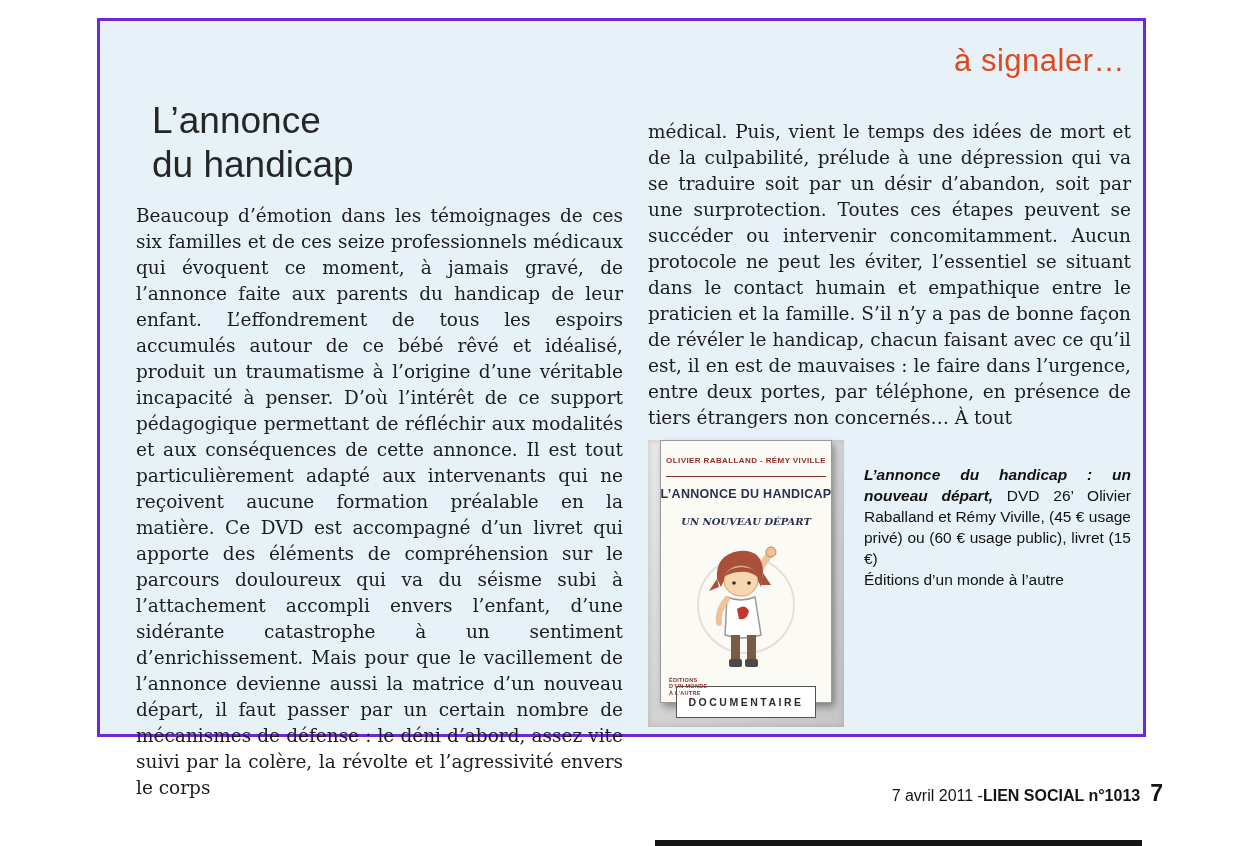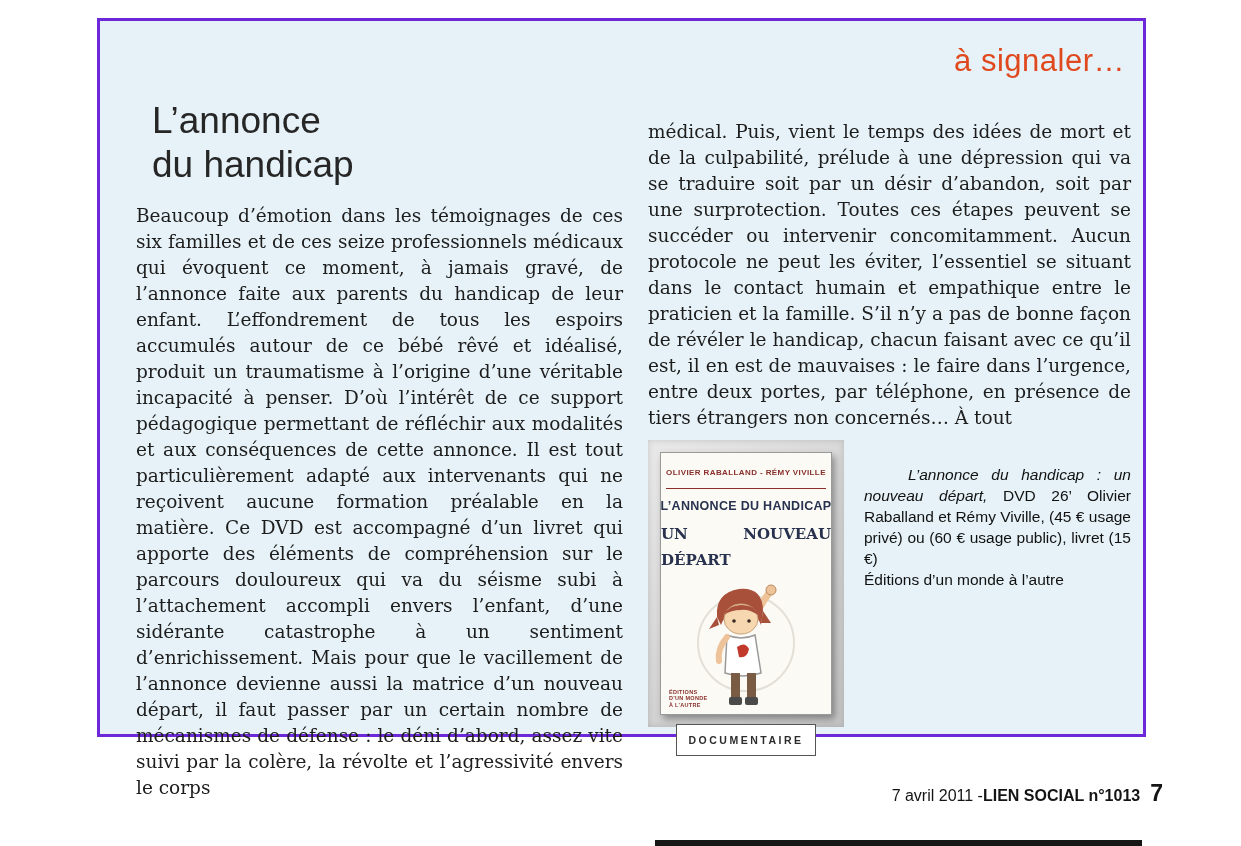--- a/index.html
+++ b/index.html
@@ -27,57 +27,57 @@
     font-size:18.5px;line-height:26px;text-align:justify;
   }
   .col-right{
     position:absolute;left:548px;top:98px;width:483px;
     font-size:18.5px;line-height:26px;text-align:justify;
   }
   .media-row{display:flex;margin-top:9px;}
   .cover-scan{
     width:196px;height:287px;flex:0 0 auto;
     background:linear-gradient(135deg,#e9e9e9 0%,#d2d2d2 60%,#c6c6c6 100%);
-    display:flex;align-items:center;justify-content:center;
+    display:flex;justify-content:center;
     box-shadow:inset 0 0 6px rgba(0,0,0,.15);
   }
   .dvd-cover{
     width:172px;height:263px;background:#fbfaf5;border:1px solid #9a9a9a;
     box-shadow:3px 4px 7px rgba(0,0,0,.35);
     display:flex;flex-direction:column;align-items:center;
     font-family:"Liberation Sans", sans-serif;position:relative;
     box-sizing:border-box;padding-top:7px;
   }
   .cover-authors{
     font-size:8px;letter-spacing:.4px;color:#8a2f2b;font-weight:bold;
     border-bottom:1px solid #8a2f2b;padding-bottom:2px;margin-bottom:4px;
     white-space:nowrap;
   }
   .cover-title{font-size:12.5px;font-weight:bold;color:#28324e;letter-spacing:.3px;white-space:nowrap;}
   .cover-subtitle{
-    font-family:"DejaVu Serif", serif;font-weight:bold;
-    font-size:15px;color:#28324e;margin-top:2px;
+    font-family:"DejaVu Serif", serif;font-style:italic;font-weight:bold;
+    font-size:10px;color:#28324e;margin-top:2px;
   }
   .cover-art{margin-top:4px;}
   .cover-genre{
     font-size:10.5px;font-weight:bold;letter-spacing:2.5px;color:#2c2c2c;
     border:1px solid #555;padding:2px 12px;margin-top:2px;background:#fff;
   }
   .cover-logo{
     position:absolute;left:8px;bottom:6px;font-size:5.5px;line-height:6.5px;
     color:#8a2f2b;font-weight:bold;letter-spacing:.3px;
   }
   .cover-logo span{display:block;}
   .wrap-col{margin-left:20px;flex:1;min-width:0;}
   .wrap-text{font-size:18.5px;line-height:26px;text-align:justify;}
   .caption{
     margin-top:24px;font-family:"Liberation Sans", sans-serif;
     font-size:15.5px;line-height:21px;color:#111;
   }
-  .caption-title{font-weight:normal;font-style:italic;margin-left:44px;}
+  .caption-title{font-weight:bold;font-style:italic;}
   .caption-line{display:block;}
   .footer{
     position:absolute;right:78px;top:780px;
     font-family:"Liberation Sans", sans-serif;font-size:16px;color:#141414;
     display:flex;align-items:baseline;
   }
   .footer .mag{font-weight:bold;}
   .footer .pagenum{font-weight:bold;font-size:23px;margin-left:10px;}
   .scan-artifact{
     position:absolute;left:655px;bottom:0;width:487px;height:6px;background:#161616;

